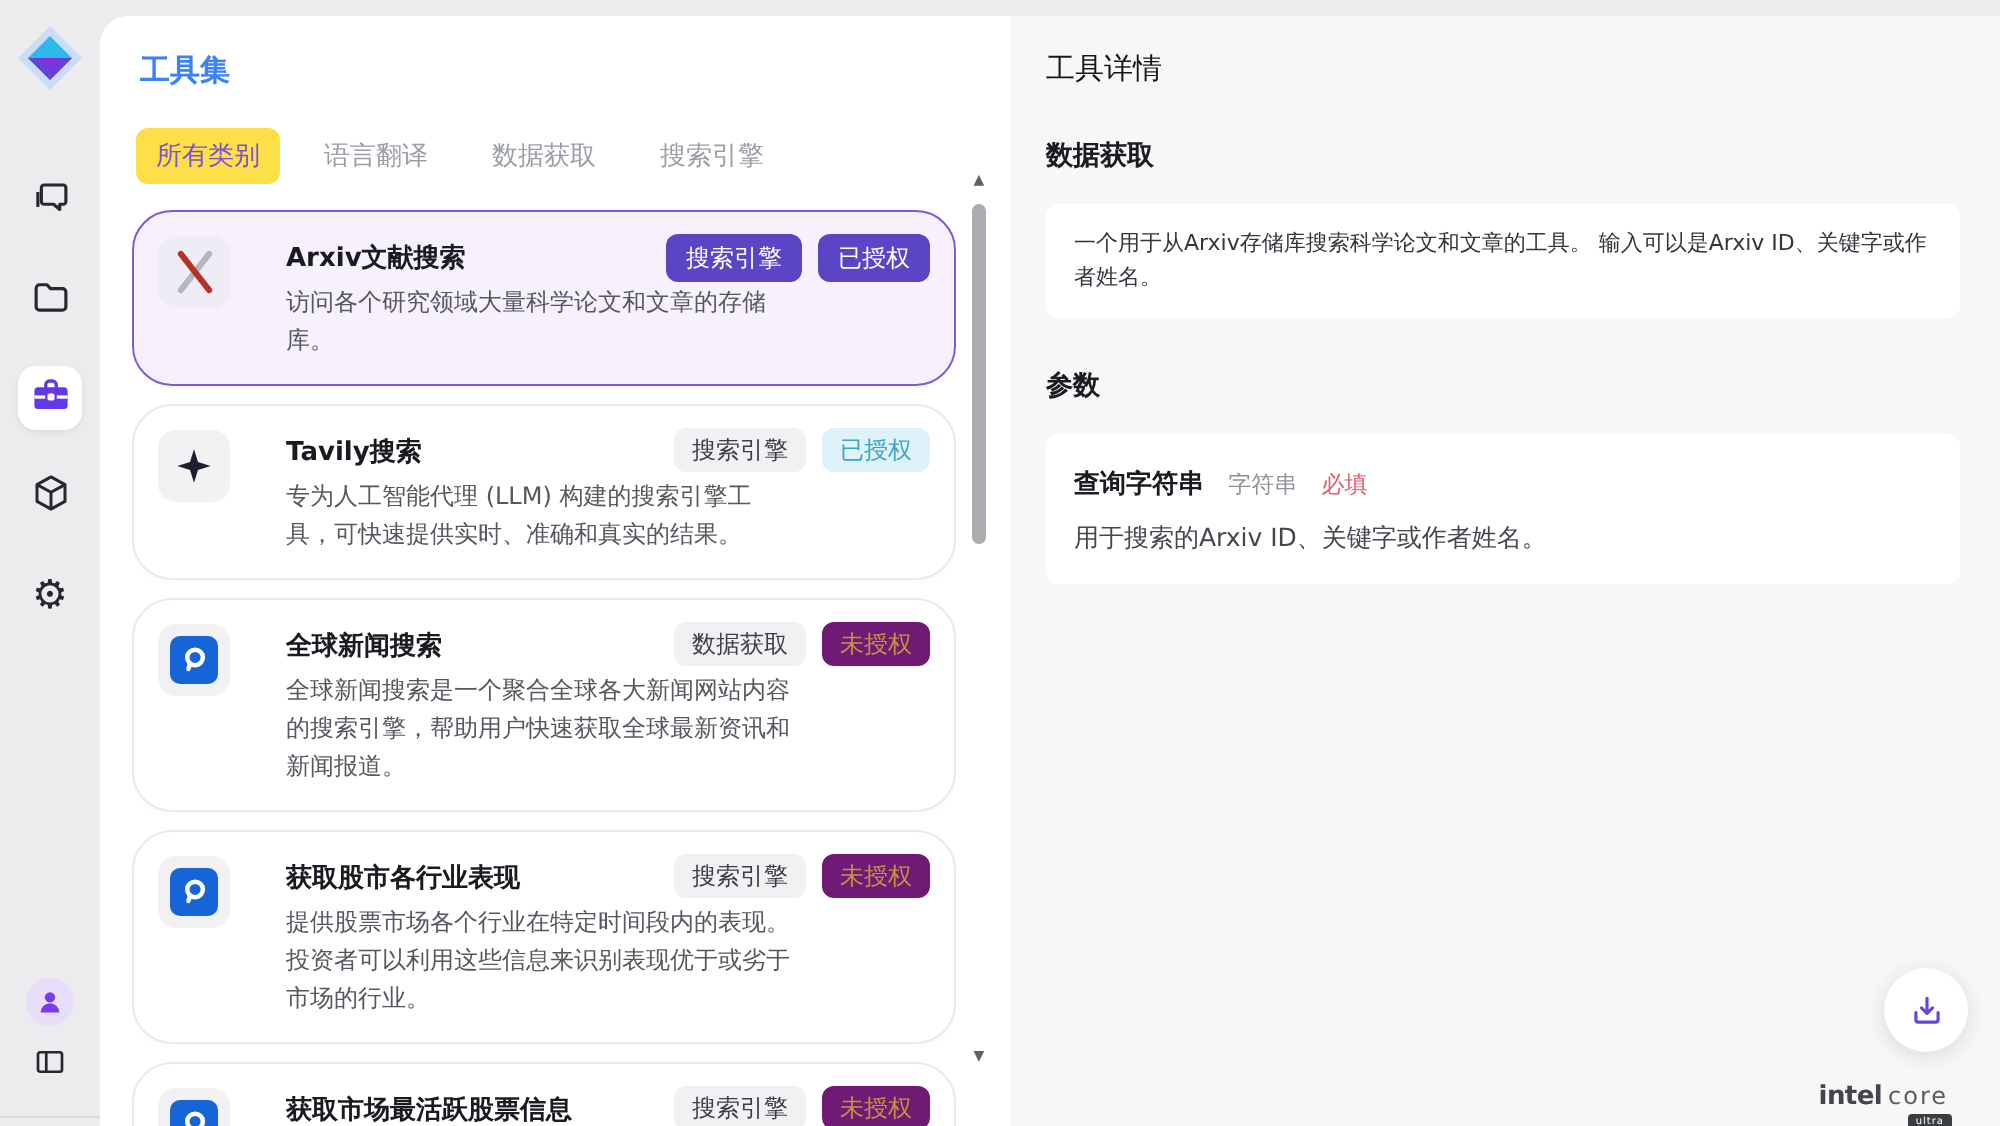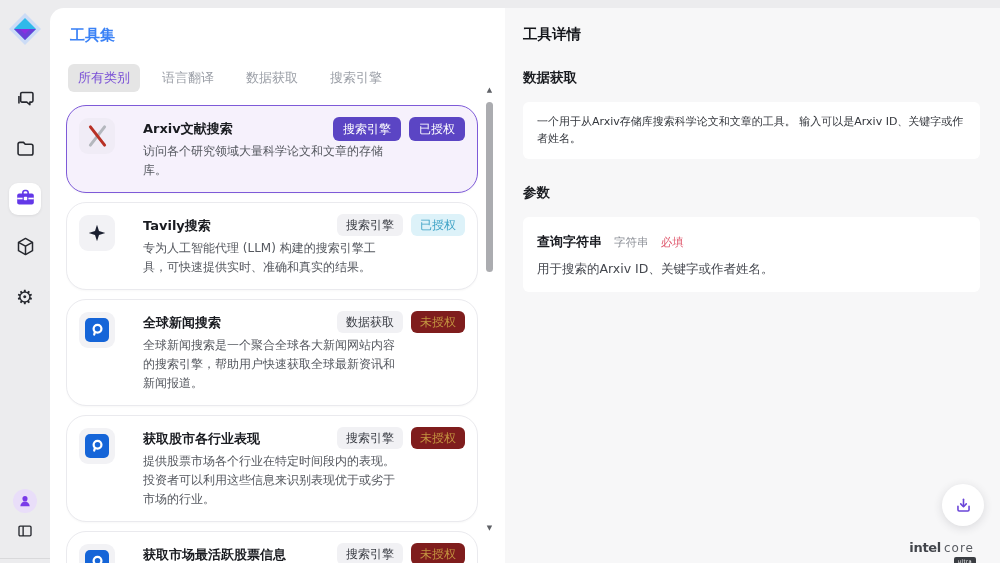--- a/index.html
+++ b/index.html
@@ -23,55 +23,55 @@
   .bottom-edge { position:absolute; left:0; right:0; bottom:4px; border-top:1px solid #d9d9db; }
 
   
   .main { position:absolute; left:50px; top:8px; width:950px; height:555px; background:#fff; border-top-left-radius:14px; display:flex; overflow:hidden; }
 
   
   .list-section { width:455px; position:relative; padding:18px 0 0 16px; flex:none; }
   .list-title { font-size:15px; font-weight:bold; color:#3b82f6; margin-left:4px; }
   .tabs { display:flex; gap:12px; margin-top:19px; align-items:center; margin-left:2px; }
   .tab { font-size:13px; color:#9a9ea6; padding:5px 10px; border-radius:6px; cursor:pointer; white-space:nowrap; }
-  .tab.active { background:#e5e5e5; color:#7950d6; }
+  .tab.active { background:#fde047; color:#7950d6; }
 
   .cards { margin-top:13px; width:412px; display:flex; flex-direction:column; gap:9px; height:466px; overflow:hidden; }
   .card { position:relative; border:1px solid #eaeaee; border-radius:20px; background:#fff; padding:12px; display:flex; gap:28px; box-shadow:0 1px 2px rgba(20,20,30,.03); cursor:pointer; flex:none; }
   .card.selected { border:1.5px solid #7e5ad8; background:#f6f1fc; }
   .tool-icon { width:36px; height:36px; border-radius:9px; background:#f2f2f5; flex:none; display:flex; align-items:center; justify-content:center; position:relative; }
   .card.selected .tool-icon { background:#f0ecf6; }
   .card-body { width:256px; }
   .tool-name { font-size:13px; font-weight:bold; color:#191b20; margin-top:2px; }
   .tool-desc { font-size:12px; color:#55585f; line-height:1.58; margin-top:4px; }
   .badges { position:absolute; top:11px; right:12px; display:flex; gap:8px; align-items:flex-start; }
   .badge { font-size:12px; padding:3px 9px; border-radius:6px; white-space:nowrap; line-height:1.35; }
   .badge.solid { background:#5b45c4; color:#fff; padding:4px 10px; }
   .badge.cat { background:#f1f1f4; color:#3c3f46; }
   .badge.cyan { background:#ddf2f9; color:#3fa3c6; }
-  .badge.yellow { background:#7f1d1d; color:#c39440; }
+  .badge.yellow { background:#701a75; color:#c39440; }
 
   
   .arxiv-x { width:24px; height:24px; position:relative; }
   .arxiv-x .bar { position:absolute; left:11px; top:-1px; width:3px; height:26px; border-radius:2px; }
   .arxiv-x .bar.gray { background:#b4b7bd; transform:rotate(38deg); }
   .arxiv-x .bar.red { background:#b83125; transform:rotate(-38deg); }
   
   .blue-tile { width:24px; height:24px; border-radius:5px; background:#1565d8; display:flex; align-items:center; justify-content:center; }
 
   
   .scrollbar { position:absolute; left:434px; top:78px; width:11px; height:454px; }
   .sb-arrow { position:absolute; left:0; width:11px; text-align:center; font-size:7px; color:#5f6166; line-height:8px; cursor:pointer; }
   .sb-arrow.up { top:0; }
   .sb-arrow.down { bottom:8px; }
   .sb-thumb { position:absolute; left:2px; top:16px; width:7px; height:170px; background:#abacb0; border-radius:4px; cursor:pointer; }
 
   
   .detail-section { flex:1; background:#f7f7f8; padding:17px 20px 0 18px; position:relative; }
-  .detail-title { font-size:14.5px; font-weight:bold; color:#15171c; }
+  .detail-title { font-size:14.5px; font-weight:normal; color:#15171c; }
   .section-heading { font-size:13.5px; font-weight:bold; color:#1a1c21; margin-top:25px; }
   .intro-box { background:#fff; border-radius:6px; padding:12px 14px; margin-top:15px; font-size:11px; color:#33363c; line-height:1.5; }
   .param-box { background:#fff; border-radius:6px; padding:14px; margin-top:15px; }
   .param-name { font-size:13px; font-weight:bold; color:#1a1c22; }
   .param-type { font-size:11.5px; color:#8e9198; margin-left:7px; }
   .param-required { font-size:11.5px; color:#e05c70; margin-left:7px; }
   .param-desc { font-size:12.5px; color:#44474e; margin-top:10px; }
 
   
   .fab { position:absolute; right:16px; bottom:37px; width:42px; height:42px; border-radius:50%; background:#fff; box-shadow:0 2px 10px rgba(40,40,60,.14); display:flex; align-items:center; justify-content:center; cursor:pointer; }

